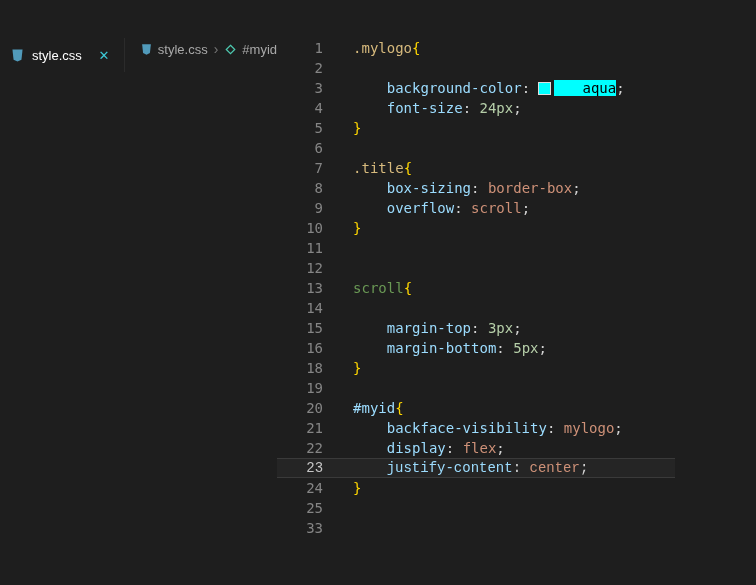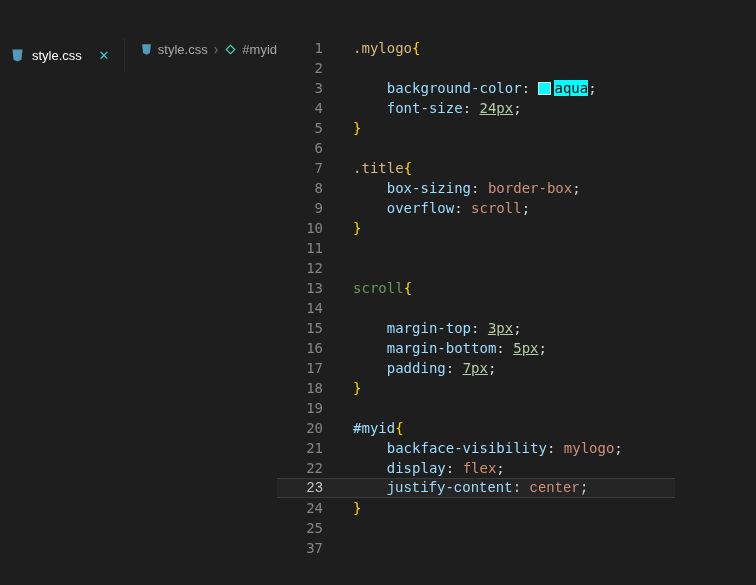--- a/index.html
+++ b/index.html
@@ -72,22 +72,22 @@
   .gutter.active { color: var(--active-line-number, #c6c6c6); }
   .code { white-space: pre; padding-left: 14px; color: #d4d4d4; }
 
   .tok-sel-class { color: var(--selector-class, #d7ba7d); }
   .tok-sel-tag   { color: var(--selector-tag, #6a9955); }
   .tok-sel-id    { color: var(--selector-id, #9cdcfe); }
   .tok-brace     { color: var(--brace, #ffd700); }
   .tok-prop      { color: var(--property, #9cdcfe); }
   .tok-punct     { color: var(--punctuation, #d4d4d4); }
   .tok-value     { color: var(--value-keyword, #ce9178); }
-  .tok-num       { color: var(--number, #b5cea8); text-decoration: underline; }
-  .tok-aqua      { background: var(--aqua-swatch, #00ffff); color: #000000; }
+  .tok-num       { color: var(--number, #b5cea8); }
+  .tok-aqua      { background: var(--aqua-swatch, #00ffff); color: #000000; padding-left: 28px; }
 
   .swatch {
     display: inline-block; width: 13px; height: 13px;
     background: var(--aqua-swatch, #00ffff);
     border: 1px solid #dddddd;
     vertical-align: -2px; margin-right: 3px;
     cursor: pointer;
   }
 </style>
 </head>
@@ -183,24 +183,20 @@
         </div>
         <div class="line">
           <span class="gutter">15</span>
           <span class="code"><span class="tok-prop">    margin-top</span><span class="tok-punct">: </span><span class="tok-num">3px</span><span class="tok-punct">;</span></span>
         </div>
         <div class="line">
           <span class="gutter">16</span>
           <span class="code"><span class="tok-prop">    margin-bottom</span><span class="tok-punct">: </span><span class="tok-num">5px</span><span class="tok-punct">;</span></span>
         </div>
         <div class="line">
-          <span class="gutter">17</span>
-          <span class="code"><span class="tok-prop">    padding</span><span class="tok-punct">: </span><span class="tok-num">7px</span><span class="tok-punct">;</span></span>
-        </div>
-        <div class="line">
           <span class="gutter">18</span>
           <span class="code"><span class="tok-brace">}</span></span>
         </div>
         <div class="line">
           <span class="gutter">19</span>
           <span class="code"></span>
         </div>
         <div class="line">
           <span class="gutter">20</span>
           <span class="code"><span class="tok-sel-id">#myid</span><span class="tok-brace">{</span></span>
@@ -219,19 +215,19 @@
         </div>
         <div class="line">
           <span class="gutter">24</span>
           <span class="code"><span class="tok-brace">}</span></span>
         </div>
         <div class="line">
           <span class="gutter">25</span>
           <span class="code"></span>
         </div>
         <div class="line">
-          <span class="gutter">37</span>
+          <span class="gutter">33</span>
           <span class="code"></span>
         </div>
       </div>
   </div>
 
 </div>
 
 </body></html>

